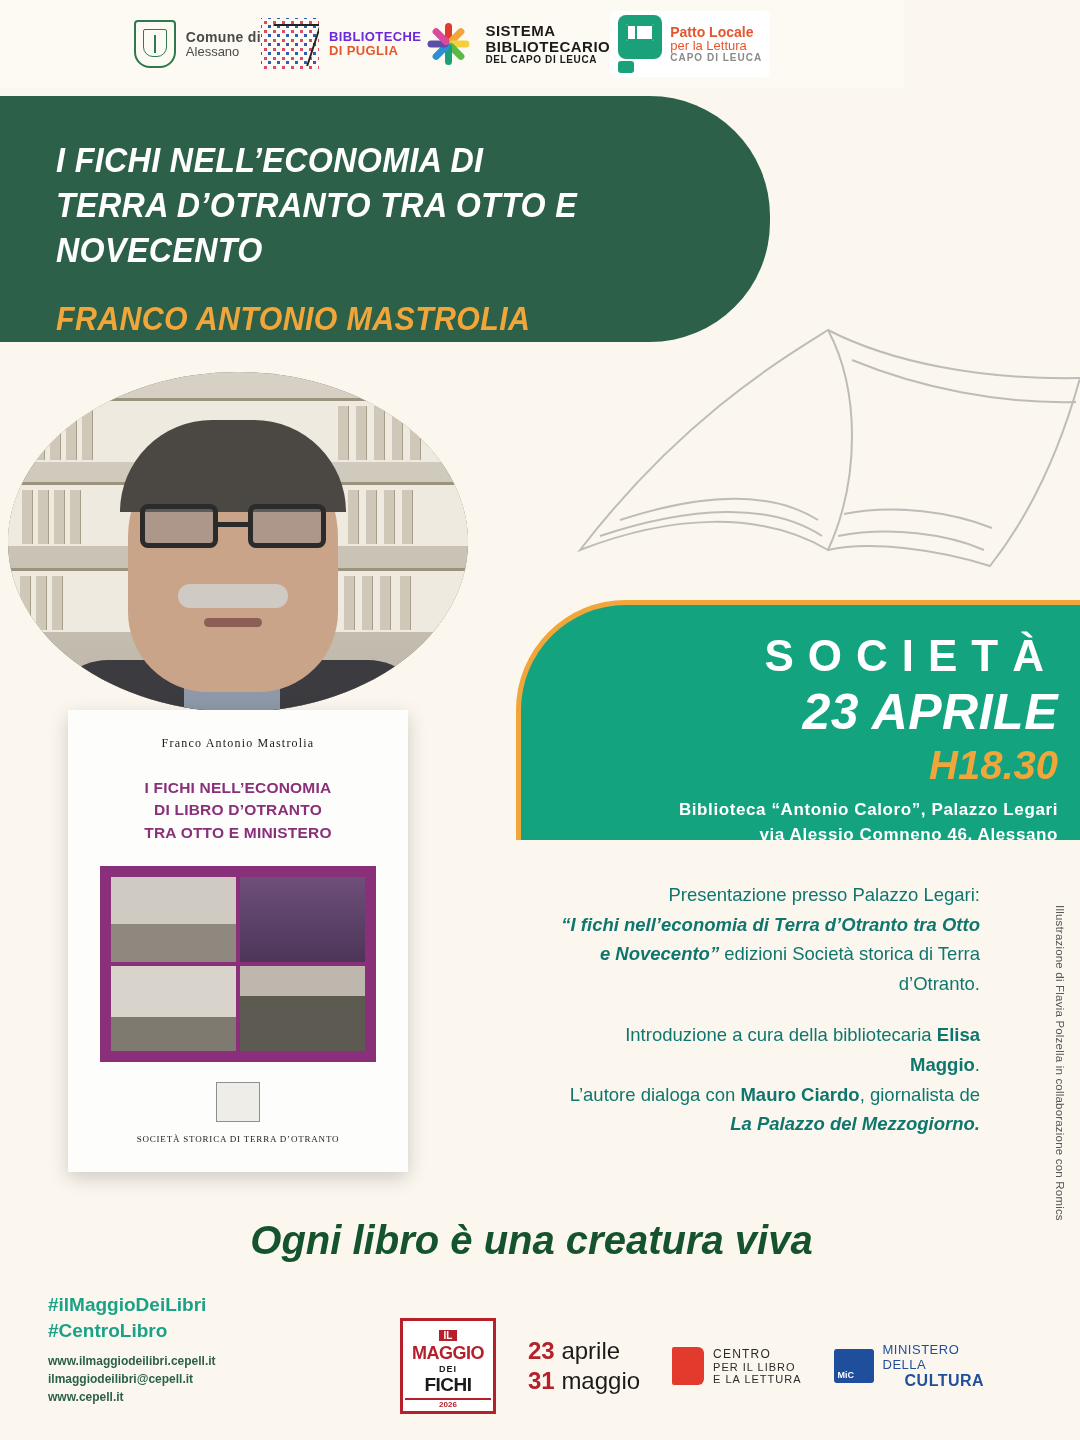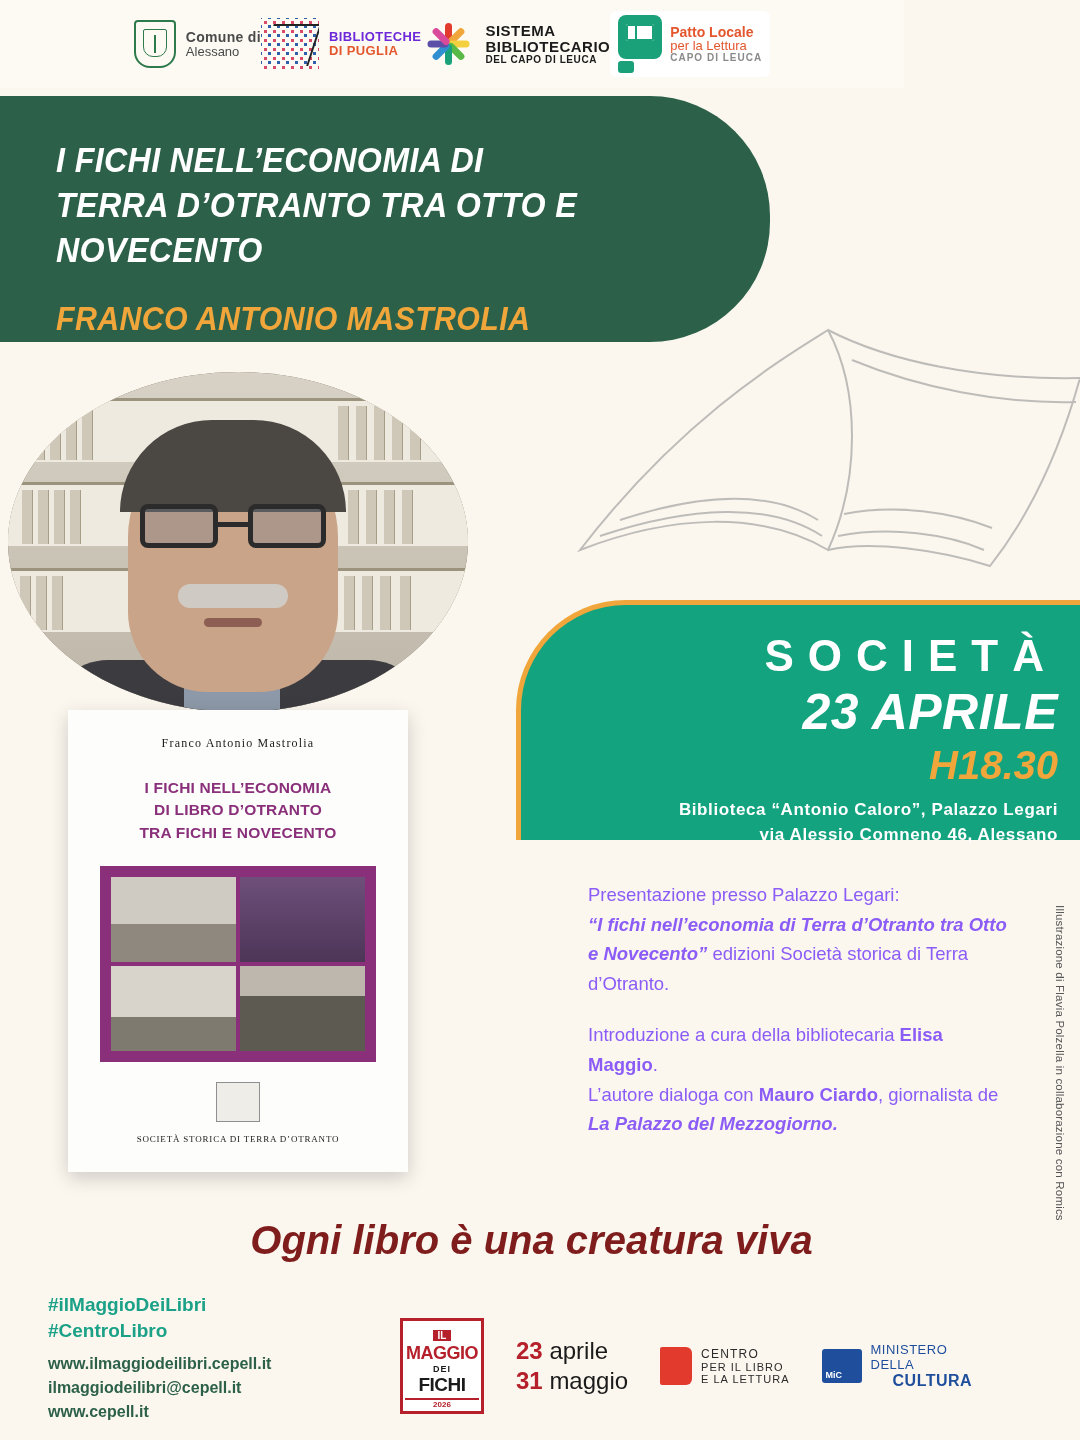--- a/index.html
+++ b/index.html
@@ -161,45 +161,45 @@
     border-top: 5px solid #f0a63a; border-left: 5px solid #f0a63a;
     padding: 26px 30px 0 0; text-align: right; color: #fff;
   }
   .d-day { font-size: 44px; font-weight: bold; letter-spacing: 14px; padding-left: 14px; }
   .d-date { font-size: 50px; font-weight: bold; font-style: italic; letter-spacing: .5px; margin-top: 2px; }
   .d-hour { font-size: 40px; font-weight: bold; font-style: italic; color: #f0a63a; margin-top: 2px; }
   .d-place { font-size: 17px; font-weight: bold; letter-spacing: .6px; line-height: 1.45; margin-top: 10px; }
 
   
   .desc {
-    position: absolute; left: 588px; top: 880px; width: 420px;
-    text-align: left; color: #8b5cf6; font-size: 18.5px; line-height: 1.6;
+    position: absolute; left: 560px; top: 880px; width: 420px;
+    text-align: right; color: #0f766e; font-size: 18.5px; line-height: 1.6;
   }
   .desc .b { font-weight: bold; }
   .desc .bi { font-weight: bold; font-style: italic; }
   .desc p + p { margin-top: 22px; }
 
   .credit {
     position: absolute; right: 14px; top: 905px;
     writing-mode: vertical-rl; font-size: 11.5px; color: #555; letter-spacing: .2px;
   }
 
   
   .slogan {
     position: absolute; left: 0; width: 1063px; top: 1218px; text-align: center;
-    color: #7f1d1d; font-size: 40px; font-weight: bold; font-style: italic;
+    color: #14532d; font-size: 40px; font-weight: bold; font-style: italic;
   }
 
   
   .tags { position: absolute; left: 48px; top: 1292px; color: #1aa187; font-weight: bold; font-size: 19px; line-height: 1.35; }
-  .links { position: absolute; left: 48px; top: 1352px; color: #2c6049; font-weight: bold; font-size: 16px; line-height: 1.5; }
+  .links { position: absolute; left: 48px; top: 1352px; color: #2c6049; font-weight: bold; font-size: 12px; line-height: 1.5; }
 
   .foot-logos { position: absolute; left: 400px; top: 1318px; display: flex; align-items: center; gap: 32px; }
   .maggio {
-    width: 84px; border: 3px solid #b5202a; background: #fff; text-align: center; padding: 4px 2px 2px;
+    width: 96px; border: 3px solid #b5202a; background: #fff; text-align: center; padding: 4px 2px 2px;
   }
   .maggio .il { font-size: 10px; font-weight: bold; color: #fff; background: #b5202a; display: inline-block; padding: 0 5px; }
   .maggio .m1 { font-size: 18px; font-weight: bold; color: #b5202a; letter-spacing: -.5px; }
   .maggio .m2 { font-size: 9px; font-weight: bold; color: #1b1b1b; letter-spacing: 1px; }
   .maggio .m3 { font-size: 19px; font-weight: bold; color: #1b1b1b; letter-spacing: -.5px; }
   .maggio .yr { font-size: 8px; font-weight: bold; color: #b5202a; border-top: 2px solid #b5202a; display: block; margin-top: 2px; }
   .dates { font-size: 24px; line-height: 1.25; color: #1b1b1b; }
   .dates b { color: #b5202a; }
   .cepell { display: flex; align-items: center; gap: 9px; }
   .cepell-ico { width: 32px; height: 38px; background: #e23b2e; border-radius: 2px 6px 6px 2px; }
@@ -327,21 +327,21 @@
       <u></u>
       <b class="r"></b>
     </div>
 </div>
 
 <div class="cover">
   <div class="cover-author">Franco Antonio Mastrolia</div>
   <div class="cover-title">
     <div>I FICHI NELL’ECONOMIA</div>
     <div>DI LIBRO D’OTRANTO</div>
-    <div>TRA FICHI E NOVECENTO</div>
+    <div>TRA OTTO E MINISTERO</div>
   </div>
   <div class="cover-grid">
     <div class="ph a"></div>
     <div class="ph b"></div>
     <div class="ph c"></div>
     <div class="ph d"></div>
   </div>
   <div class="cover-seal"></div>
   <div class="cover-pub">SOCIETÀ STORICA DI TERRA D’OTRANTO</div>
 </div>

